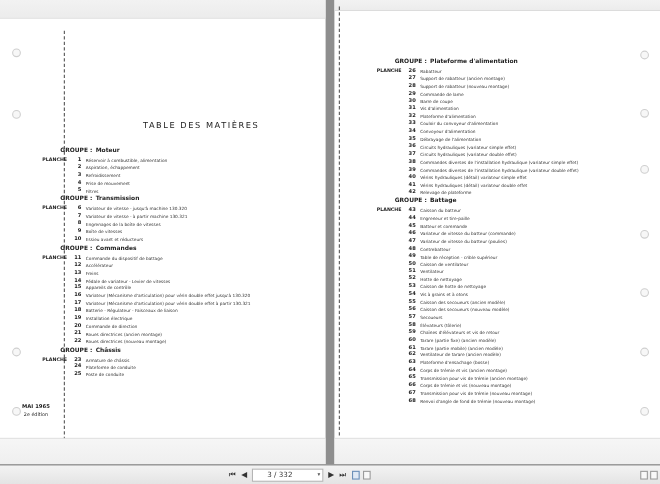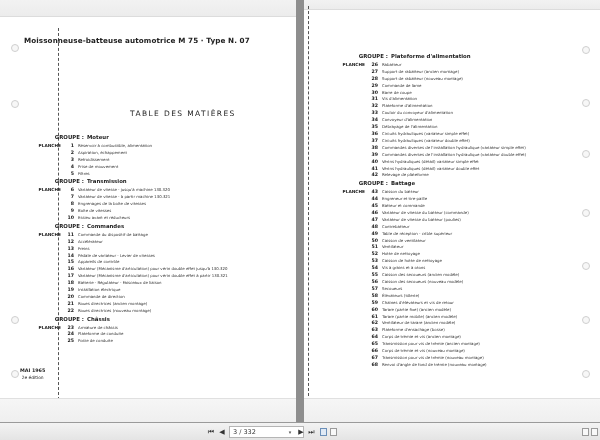--- a/index.html
+++ b/index.html
@@ -27,38 +27,37 @@
   .row .pl { width: 40px; text-align: right; font-weight: bold; font-size: 4.3px; color: #222; padding-right: 1px; }
   .row .num { width: 16px; text-align: right; font-weight: bold; font-size: 4.7px; color: #222; padding-right: 4px; }
   .row .txt { flex: 1; white-space: nowrap; }
   .row .txt.wrap { white-space: normal; width: 160px; flex: none; line-height: 5px; }
 
   .edition { position: absolute; left: 20px; top: 367px; font-size: 4.4px; text-align: center; color: #222; line-height: 7px; }
   .edition .d { font-weight: bold; font-size: 4.8px; }
 
   .toolbar { position: absolute; left: 0; top: 422px; width: 600px; height: 18px; background: linear-gradient(#f3f3f3, #e4e4e4); border-top: 1px solid #9a9a9a; }
   .tb-btn { position: absolute; top: 4px; height: 10px; font-size: 7px; line-height: 10px; color: #333; text-align: center; cursor: pointer; }
-  .page-box { position: absolute; left: 229px; top: 3px; width: 75px; height: 12px; background: #fff; border: 1px solid #b5b5b5; font-size: 6.5px; line-height: 10px; padding-left: 3px; color: #333; }
+  .page-box { position: absolute; left: 229px; top: 3px; width: 65px; height: 12px; background: #fff; border: 1px solid #b5b5b5; font-size: 6.5px; line-height: 10px; padding-left: 13px; color: #333; }
   .dd { position: absolute; left: 286px; top: 3px; width: 8px; height: 12px; font-size: 5px; line-height: 12px; color: #555; text-align: center; }
   .ico-sq { position: absolute; top: 5px; width: 7px; height: 8px; border: 1px solid #9a9a9a; background: #f8f8f8; }
 </style>
 </head>
 <body>
 
 <div class="viewer">
 
   <div class="page left">
     <div class="scan-top"></div>
     <div class="dash-line"></div>
     <div class="hole" style="left:11px;top:44px"></div>
     <div class="hole" style="left:11px;top:100px"></div>
     <div class="hole" style="left:11px;top:316px"></div>
     <div class="hole" style="left:11px;top:370px"></div>
 
-    <div class="doc-title">Moissonneuse-batteuse automotrice M 75 · Type N. 07</div>
     <div class="toc-title">TABLE DES MATIÈRES</div>
 
     <div class="toc" id="toc-left">
         <div class="grp"><span class="g-label">GROUPE :</span><span>Moteur</span></div>
         <div class="row">
           <span class="pl">PLANCHE</span>
           <span class="num">1</span>
           <span class="txt">Réservoir à combustible, alimentation</span>
         </div>
         <div class="row">

